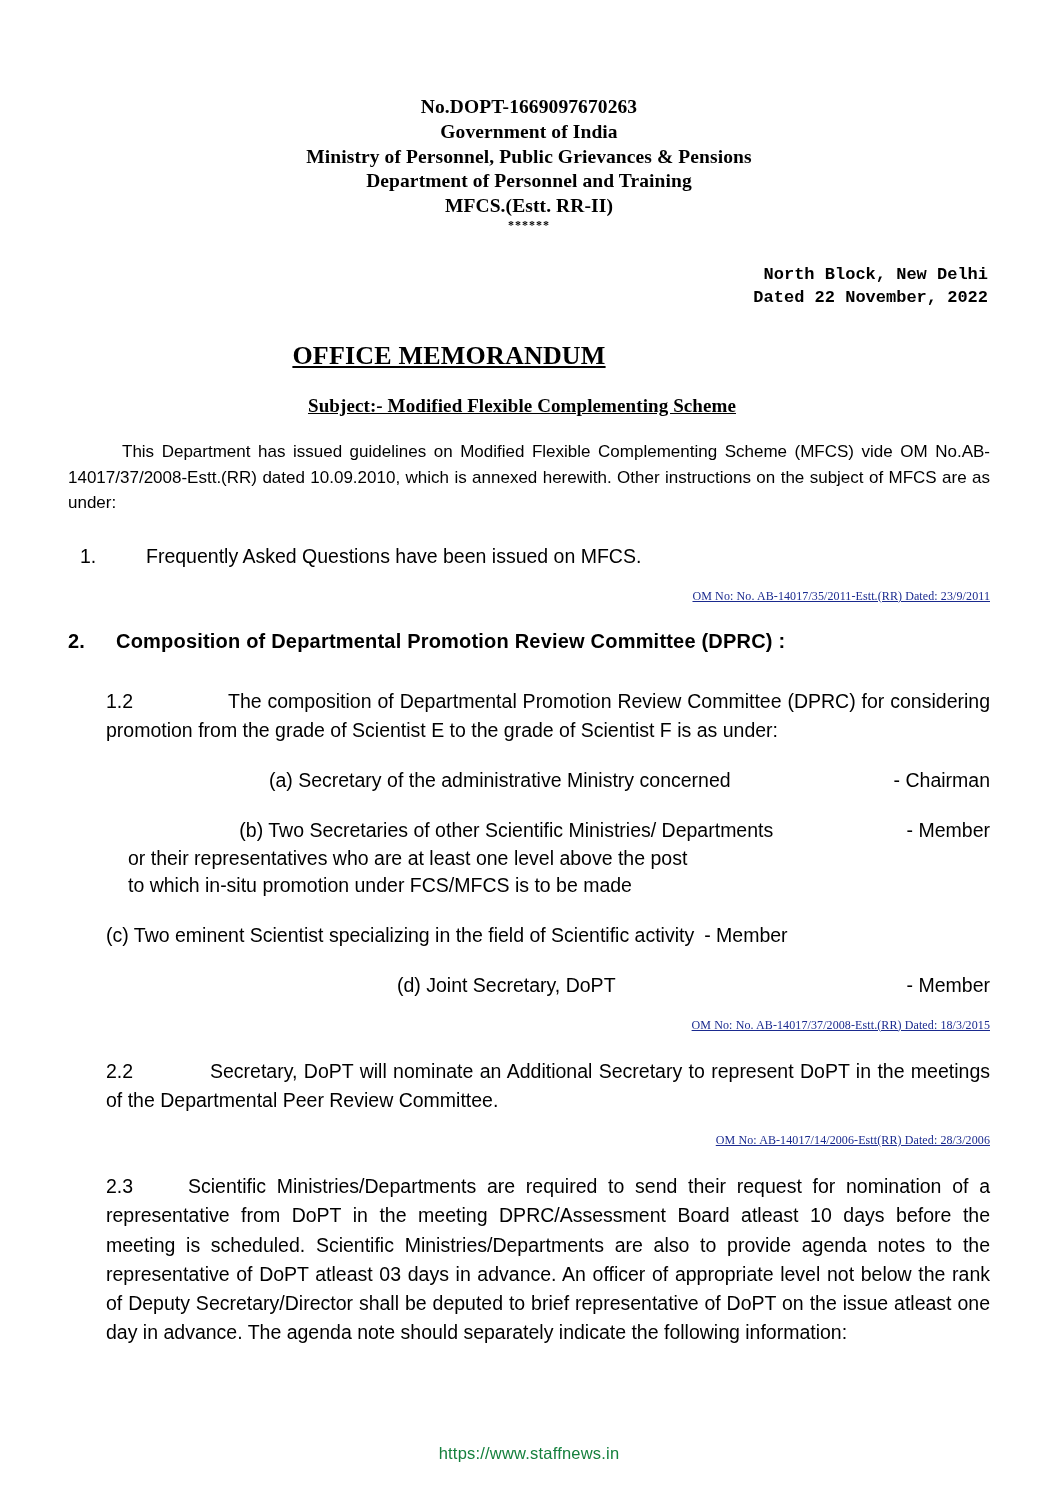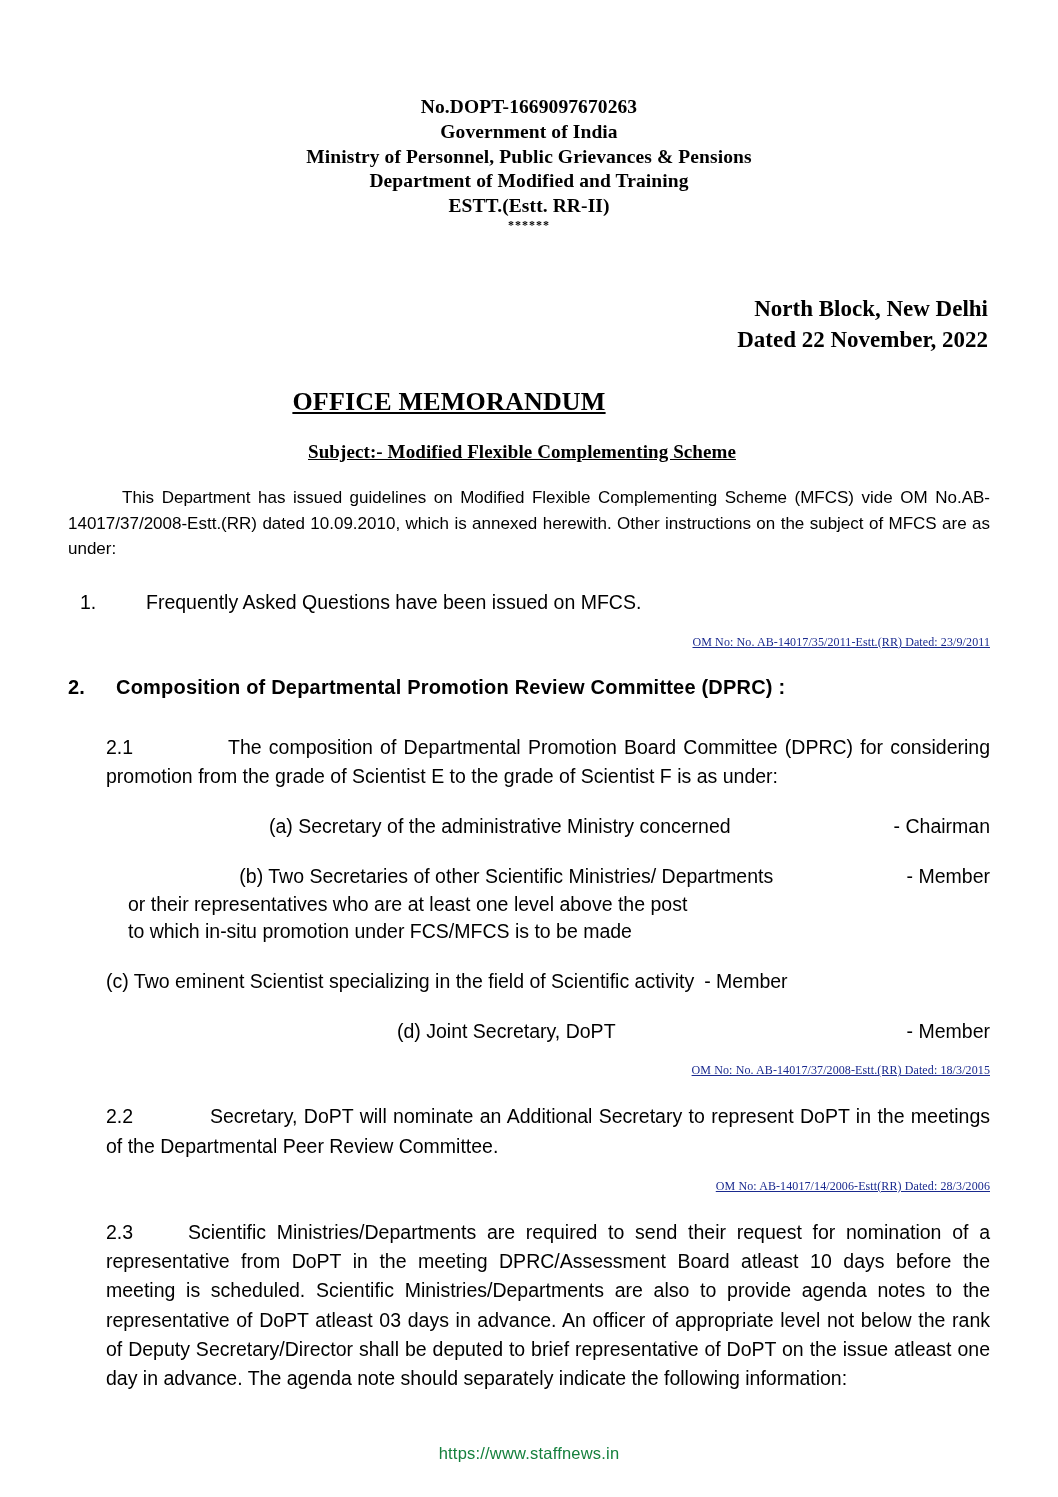--- a/index.html
+++ b/index.html
@@ -33,25 +33,25 @@
   }
   .letterhead div { margin: 0; }
   .stars {
     font-size: 12px;
     letter-spacing: 1px;
     line-height: 1.1;
     margin-top: 1px;
   }
 
   .place-block {
-    margin-top: 62px;
+    margin-top: 32px;
     text-align: right;
-    font-family: Liberation Serif, serif;
-    font-weight: bold;
-    font-size: 23px;
+    font-family: Liberation Mono, monospace;
+    font-weight: bold;
+    font-size: 17px;
     line-height: 1.33;
     padding-right: 2px;
   }
 
   .om-title {
     margin-top: 32px;
     text-align: center;
     font-family: "Liberation Serif", serif;
     font-weight: bold;
     font-size: 26px;
@@ -168,22 +168,22 @@
 </style>
 </head>
 <body>
 
 <div class="page">
 
   <div class="letterhead">
     <div>No.DOPT-1669097670263</div>
     <div>Government of India</div>
     <div>Ministry of Personnel, Public Grievances &amp; Pensions</div>
-    <div>Department of Modified and Training</div>
-    <div>ESTT.(Estt. RR-II)</div>
+    <div>Department of Personnel and Training</div>
+    <div>MFCS.(Estt. RR-II)</div>
     <div class="stars">******</div>
   </div>
 
   <div class="place-block">
     <div>North Block, New Delhi</div>
     <div>Dated 22 November, 2022</div>
   </div>
 
   <div class="om-title">
     <span>OFFICE MEMORANDUM</span>
@@ -203,21 +203,21 @@
   <div class="ref">
     <span>OM No: No. AB-14017/35/2011-Estt.(RR) Dated: 23/9/2011</span>
   </div>
 
   <div class="heading2">
     <div class="num">2.</div>
     <div class="txt">Composition of  Departmental Promotion Review Committee (DPRC) :</div>
   </div>
 
   <div class="sub-para">
-    <span class="lbl">2.1</span><span>The composition of Departmental Promotion Board Committee (DPRC) for considering promotion from the grade of Scientist E to the grade of Scientist F is as under:</span>
+    <span class="lbl">1.2</span><span>The composition of Departmental Promotion Review Committee (DPRC) for considering promotion from the grade of Scientist E to the grade of Scientist F is as under:</span>
   </div>
 
   <div class="list-item">
     <div class="main">
       <div class="body role-a">(a) Secretary of the administrative Ministry concerned</div>
       <div class="role">- Chairman</div>
     </div>
   </div>
 
   <div class="list-item">

